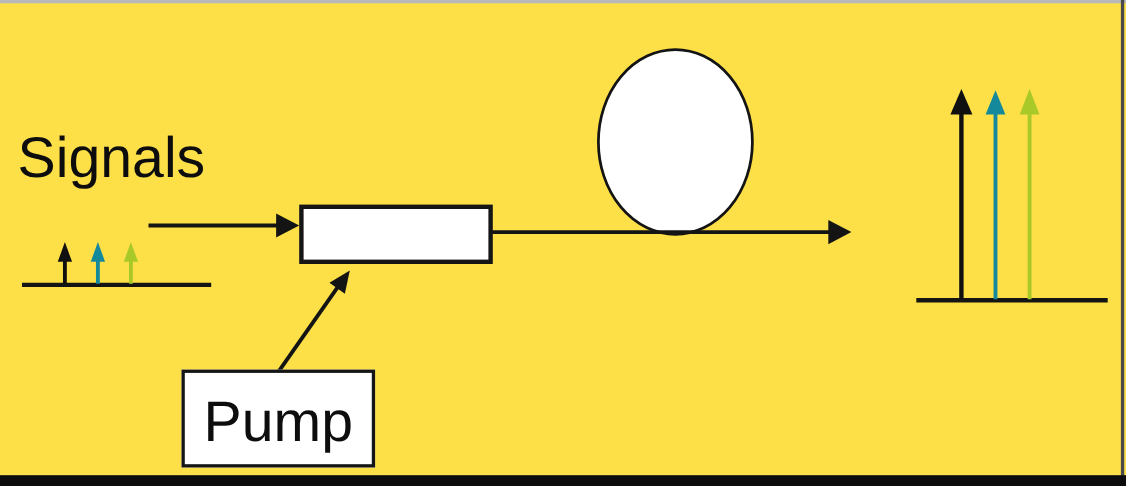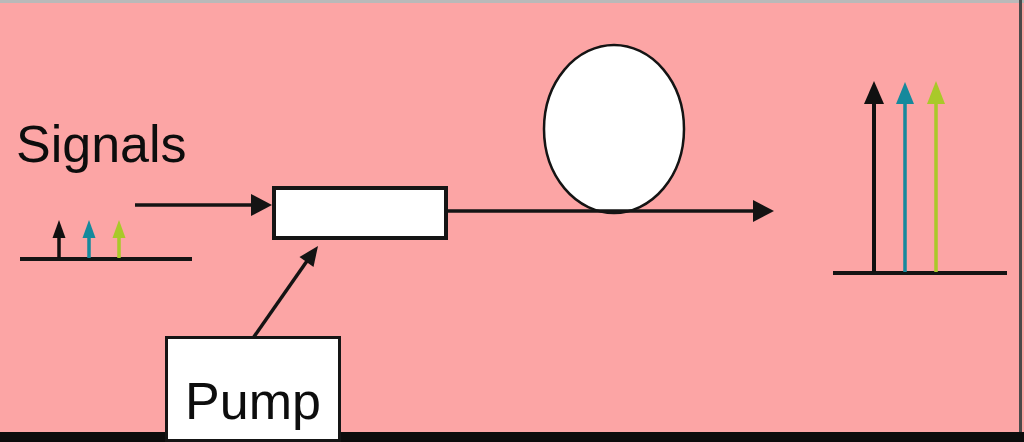--- a/index.html
+++ b/index.html
@@ -1,19 +1,19 @@
 <!DOCTYPE html>
 <html><head>
 <meta charset="utf-8">
 <style>
   html,body{margin:0;padding:0;background:#ffffff;}
   .stage{
     position:relative;
     width:1024px;height:442px;
-    background:#fca5a5;
+    background:#fde047;
     overflow:hidden;
     font-family:"Liberation Sans", sans-serif;
   }
   .top-border{position:absolute;left:0;top:0;width:1024px;height:3px;background:#b9b9b9;}
   .right-border{position:absolute;left:1019px;top:0;width:3px;height:442px;background:#4a4a4a;}
   .bottom-bar{position:absolute;left:0;top:432px;width:1024px;height:10px;background:#0c0c0c;}
   .diagram-svg{position:absolute;left:0;top:0;}
   .label{
     position:absolute;
     color:#0d0d0d;
@@ -24,21 +24,21 @@
   }
   .signals-label{left:16px;top:118px;}
   .doped-label{left:479px;top:243px;}
   .pump-box{
     position:absolute;
     left:165px;top:336px;
     width:170px;height:77px;
     background:#ffffff;
     border:3px solid #151515;
     display:flex;align-items:center;justify-content:center;
-    padding-top:23px;box-sizing:content-box;
+    padding-top:6px;box-sizing:content-box;
   }
   .pump-box span{font-size:52px;line-height:1;color:#0d0d0d;}
 </style>
 </head>
 <body>
 
 <div class="stage">
 
   <div class="top-border"></div>
   <div class="right-border"></div>

